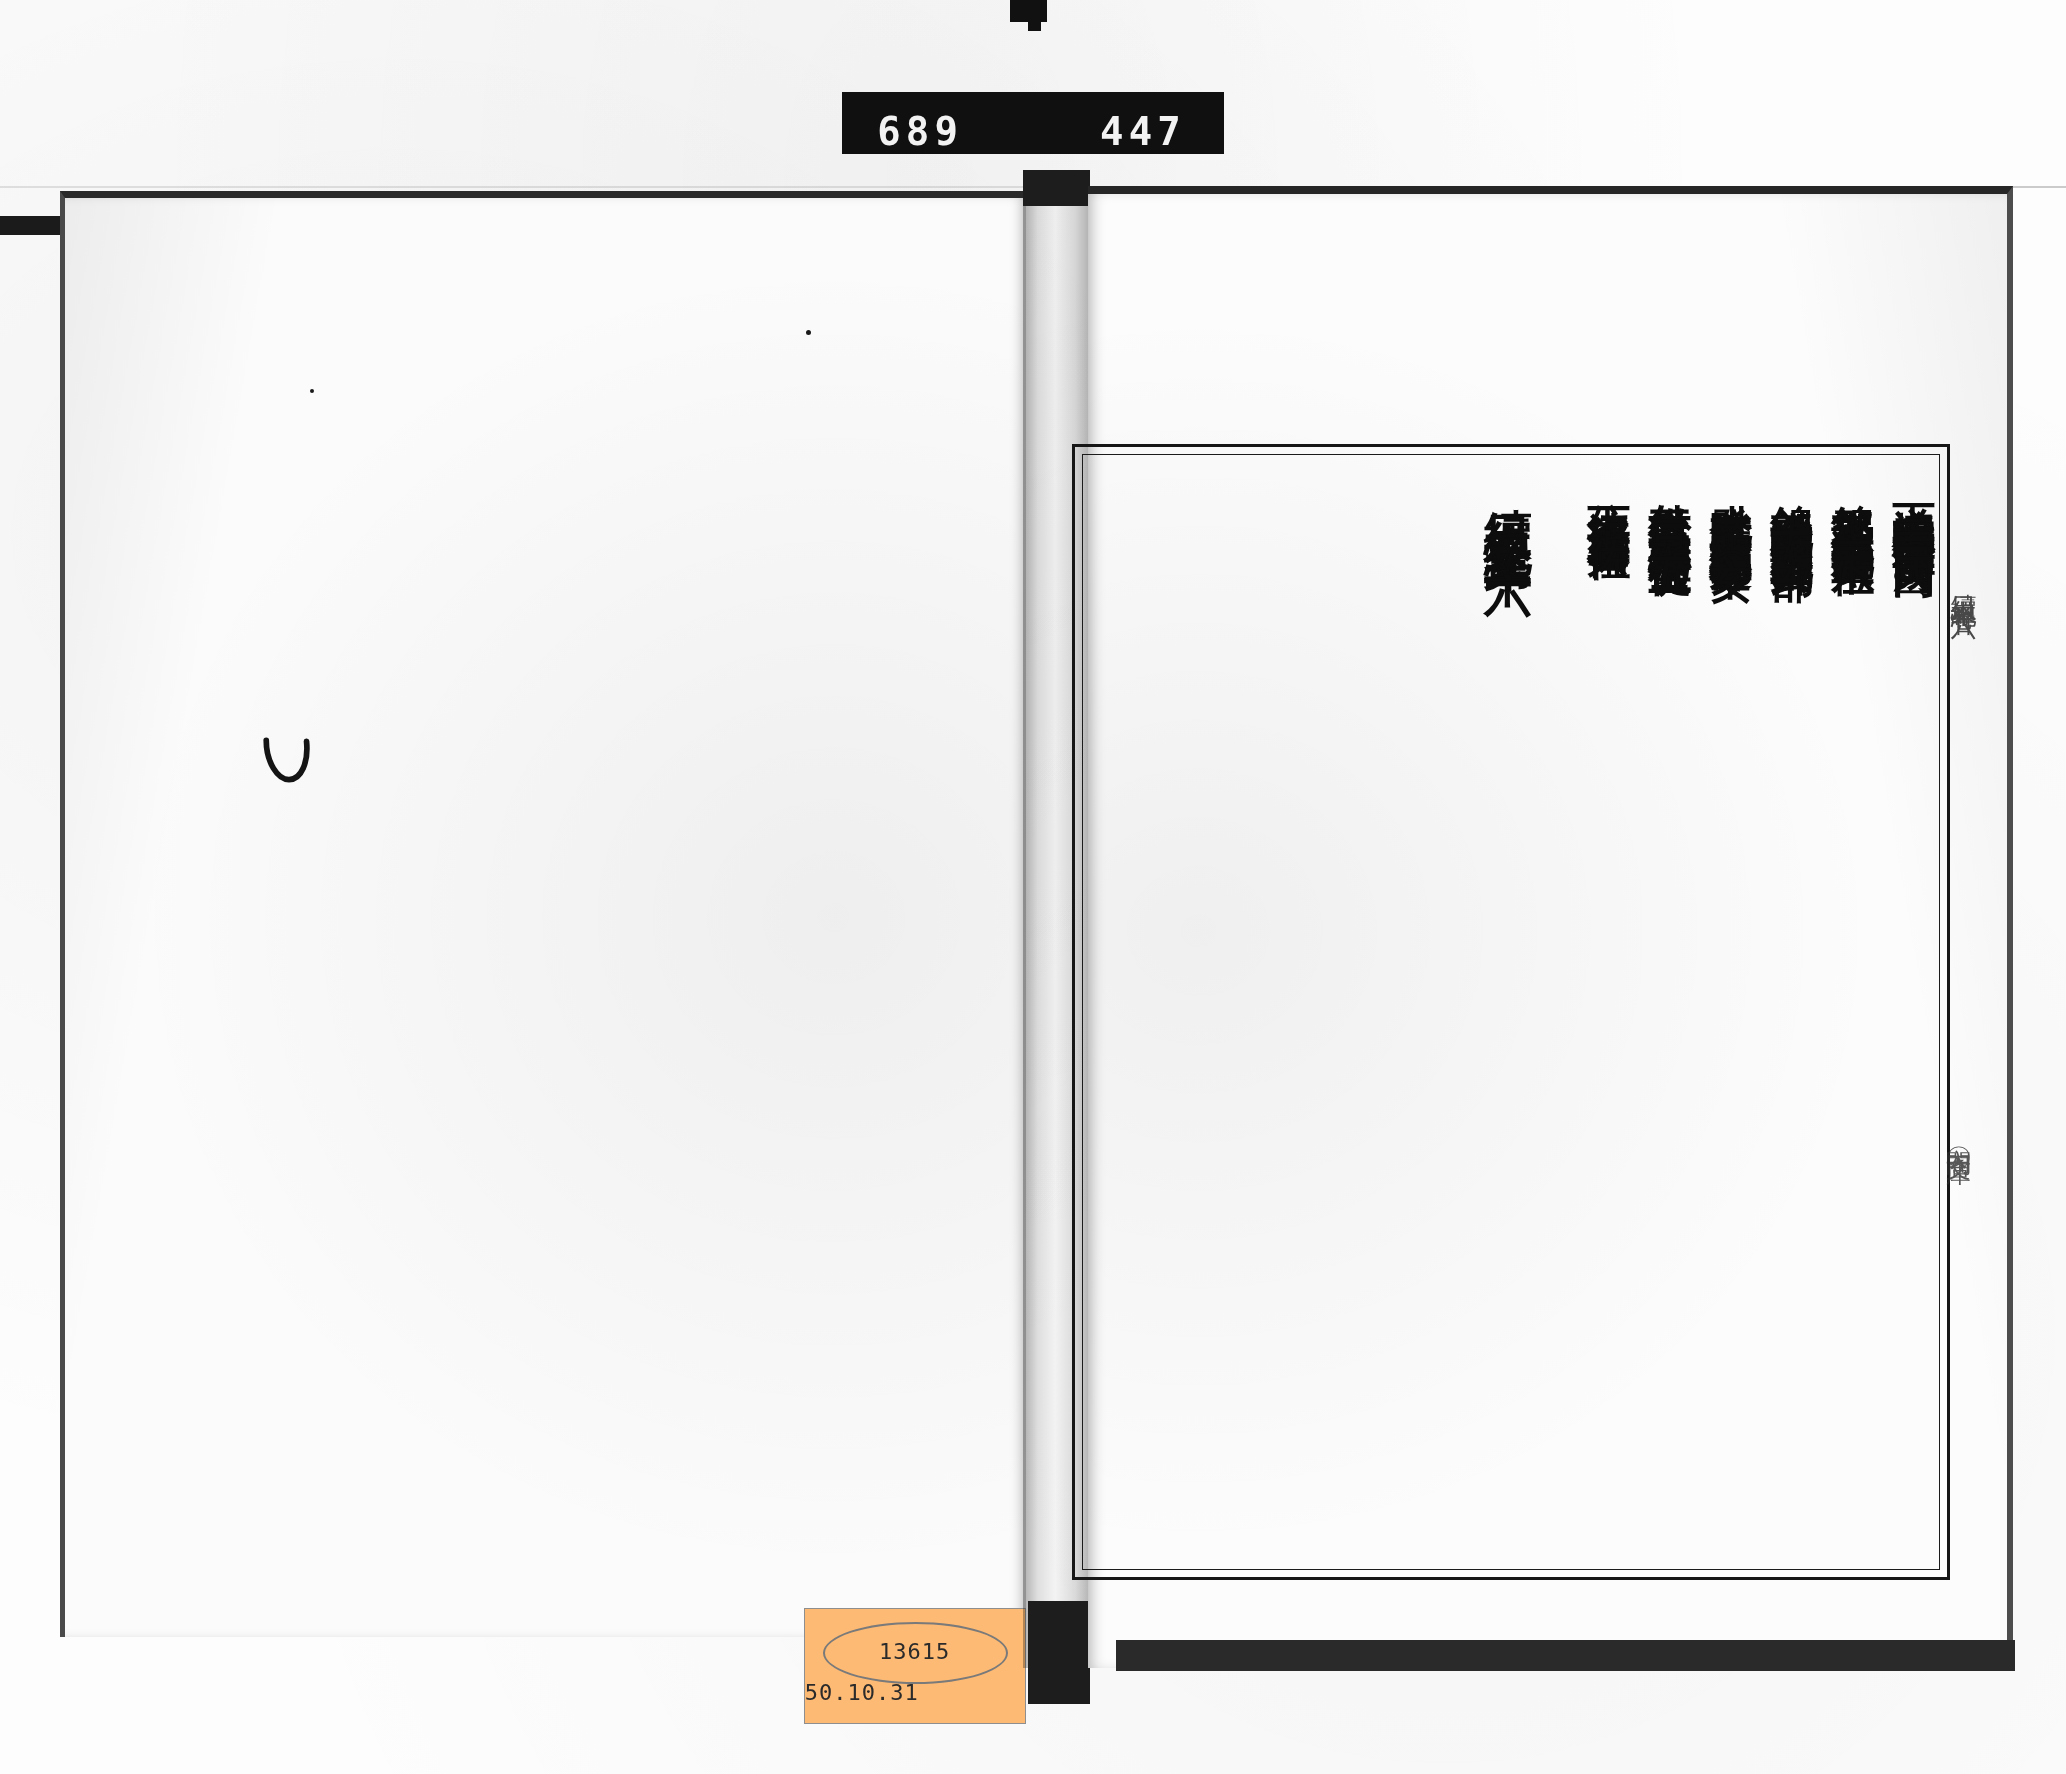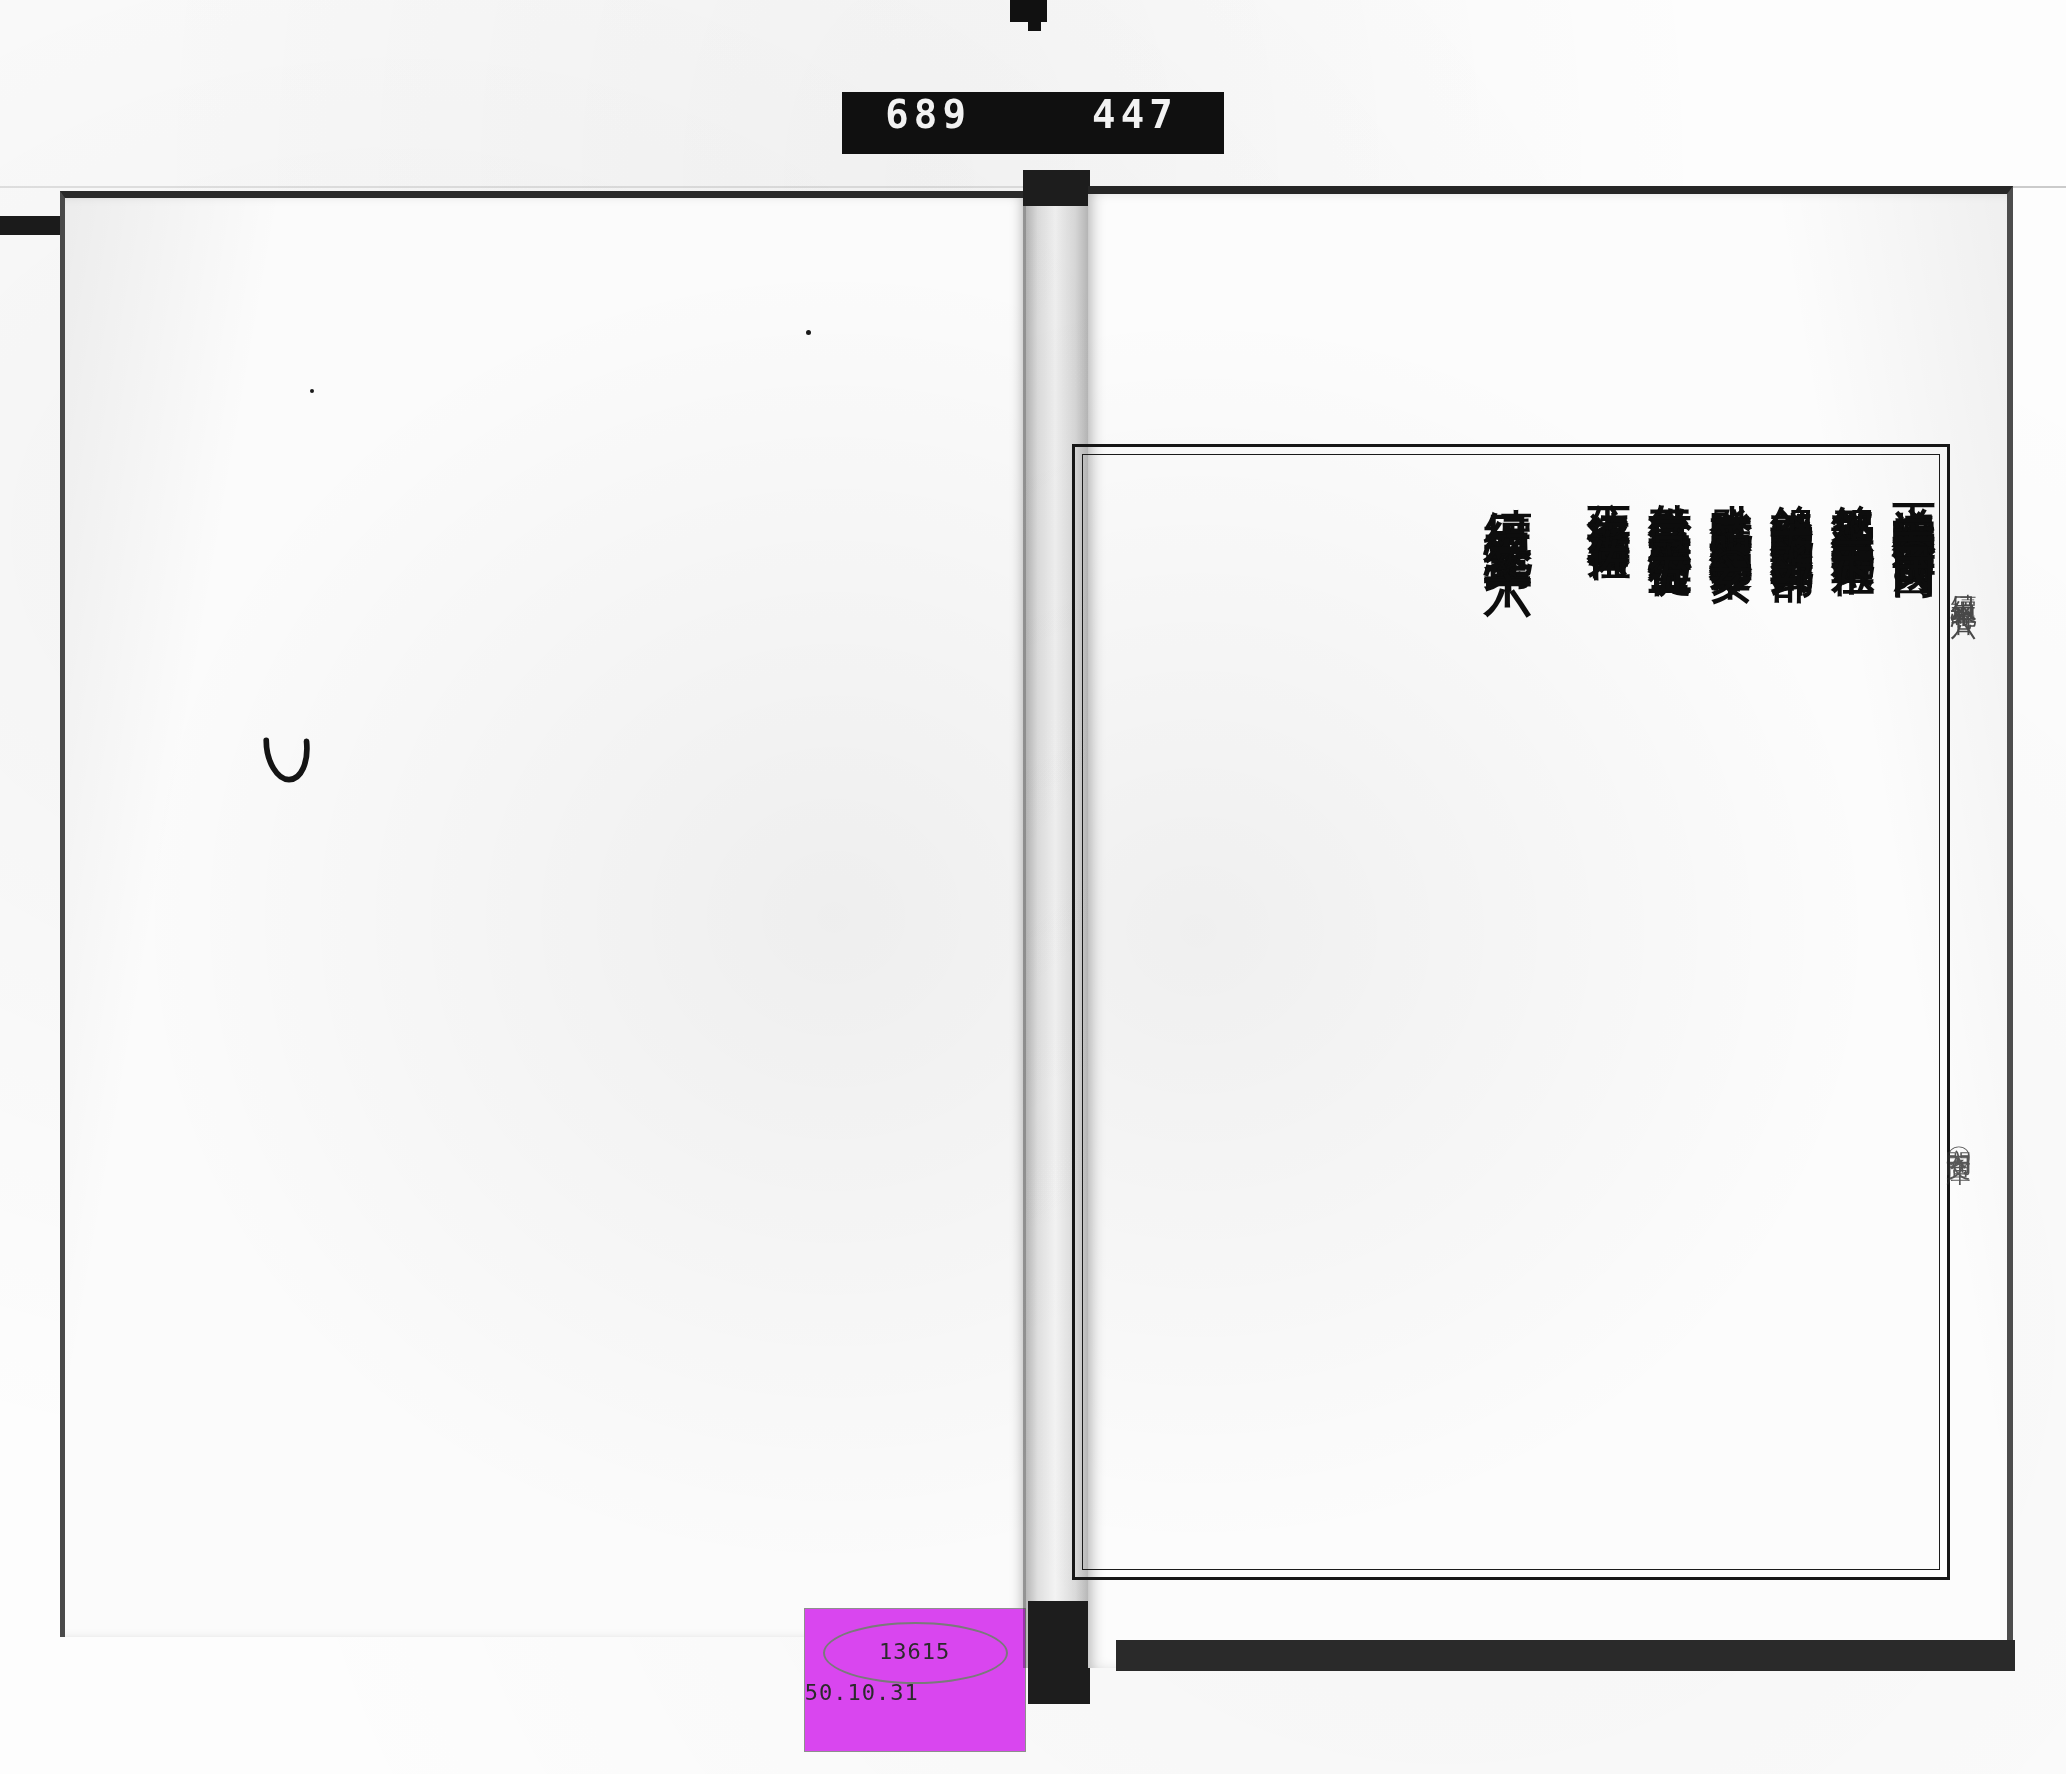--- a/index.html
+++ b/index.html
@@ -36,23 +36,23 @@
   
   #frame-counter {
     position: absolute;
     left: 842px;
     top: 92px;
     width: 382px;
     height: 62px;
     background: #101010;
     color: #f2f2f2;
     display: flex;
-    align-items: flex-start;
+    align-items: flex-end;
     justify-content: space-between;
-    padding: 0 38px;
+    padding: 0 30px;
     box-sizing: border-box;
     font-family: "DejaVu Sans Mono", monospace;
     font-size: 39px;
     letter-spacing: 5.2px;
     font-weight: bold;
   }
   #frame-counter .digits-left { margin-left: 5.2px; }
   #frame-counter .digits-right { margin-right: 8px; }
 
   
@@ -129,22 +129,22 @@
     width: 62px;
     height: 62px;
   }
 
   
   #library-stamp {
     position: absolute;
     left: 739px;
     top: 1410px;
     width: 222px;
-    height: 144px;
-    background: #d946ef;
+    height: 116px;
+    background: #fdba74;
     border: 1.5px solid #8e8e8e;
     box-sizing: border-box;
   }
   #library-stamp .oval {
     position: absolute;
     left: 18.6px;
     top: 13.4px;
     width: 181px;
     height: 58px;
     border: 2.1px solid #7a7a7a;

